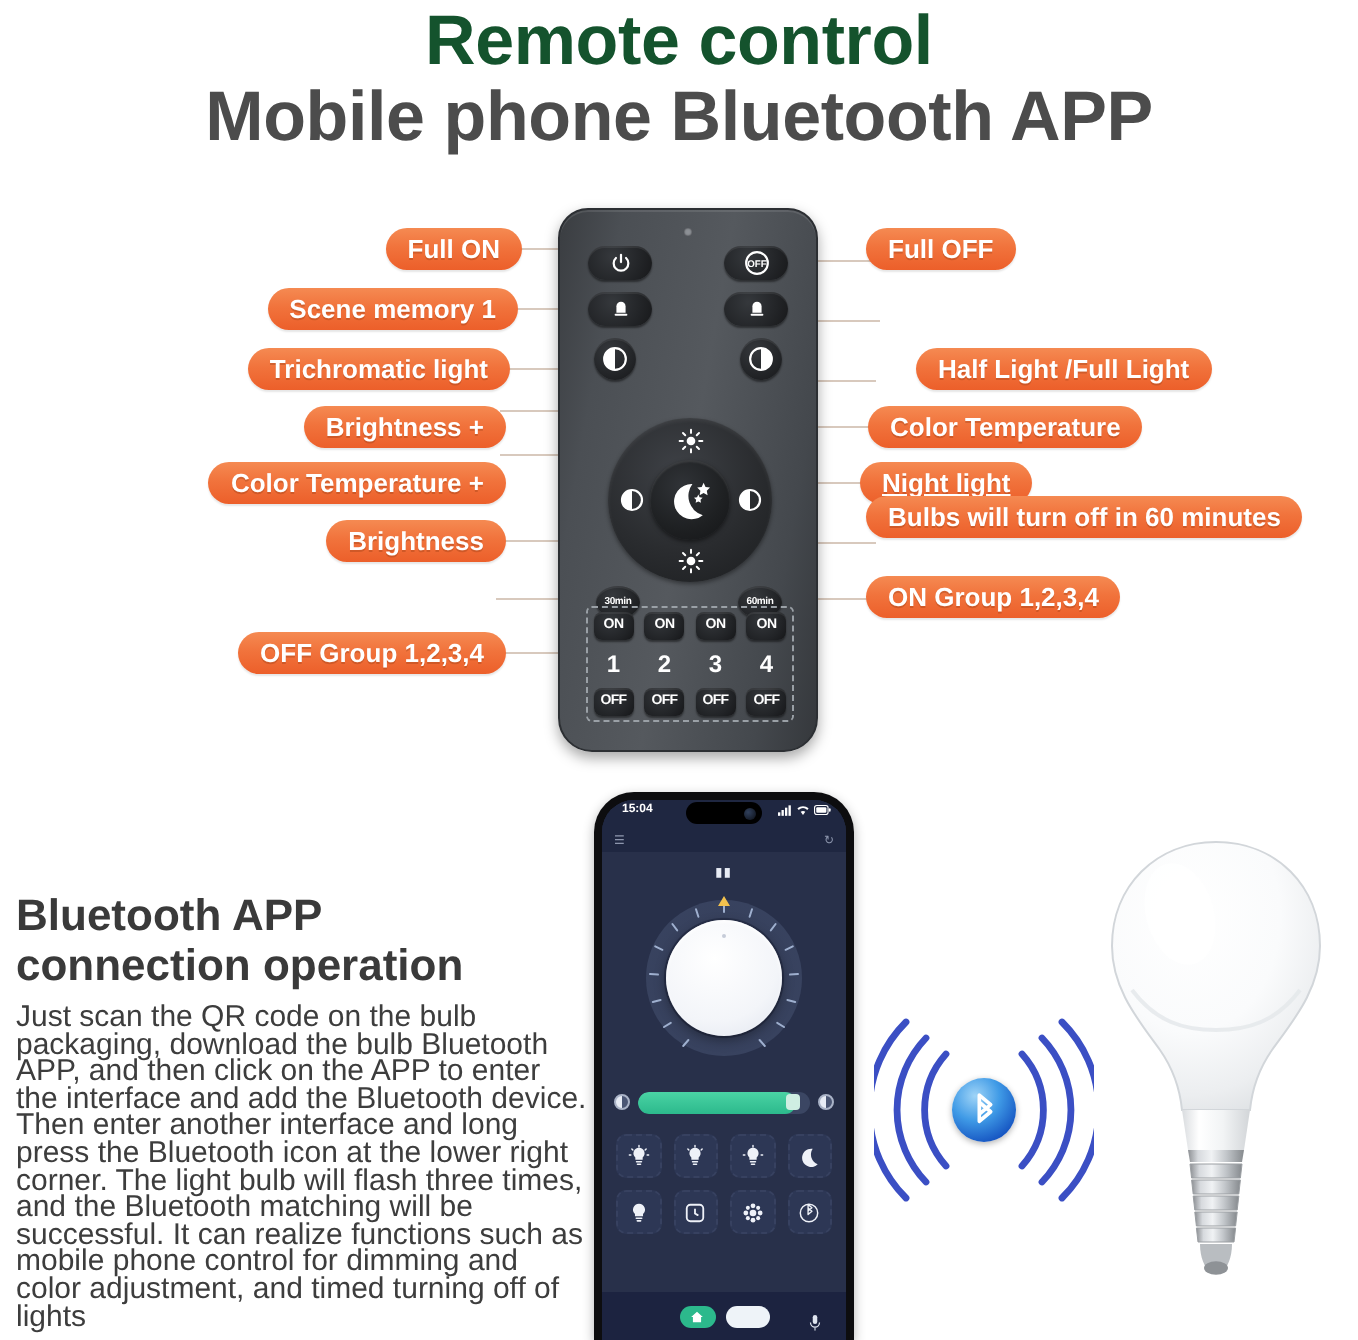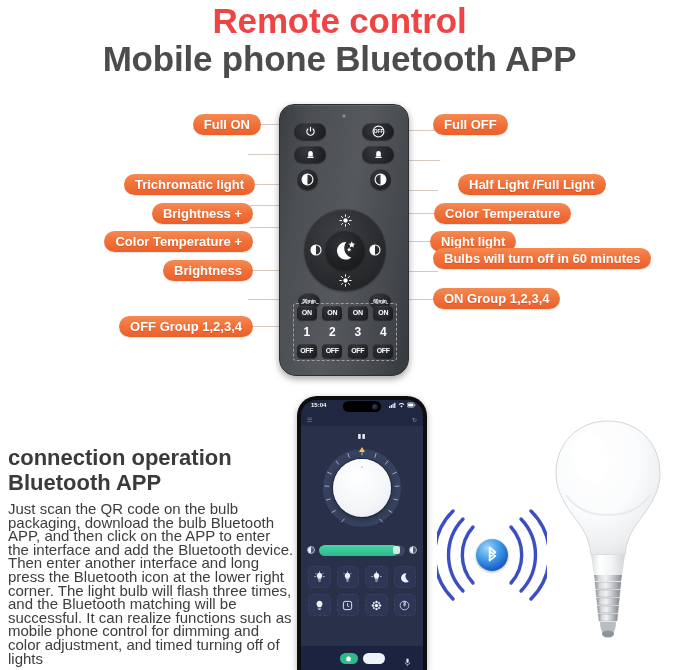--- a/index.html
+++ b/index.html
@@ -5,21 +5,21 @@
   html,body{margin:0;padding:0;}
   body{
     width:679px;height:670px;position:relative;overflow:hidden;
     background:#ffffff;
     font-family:"Liberation Sans", sans-serif;
   }
   .stage{position:absolute;left:0;top:0;width:679px;height:670px;}
 
   
   .title-block{position:absolute;left:0;top:0;width:679px;text-align:center;}
-  .title-l1{font-size:35px;font-weight:bold;color:#ef4444;line-height:38px;letter-spacing:-0.2px;}
+  .title-l1{font-size:35px;font-weight:bold;color:#14532d;line-height:38px;letter-spacing:-0.2px;}
   .title-l2{font-size:35px;font-weight:bold;color:#4c4c4c;line-height:38px;letter-spacing:-0.2px;}
 
   
   .pill{
     position:absolute;height:21px;line-height:21px;
     border-radius:11px;
     background:linear-gradient(180deg,#f58a52 0%,#f1733c 45%,#ec5f2a 100%);
     color:#ffffff;font-size:13px;font-weight:bold;
     padding:0 11px;white-space:nowrap;
     box-shadow:0 1px 1px rgba(0,0,0,0.10);
@@ -183,30 +183,31 @@
 
   <div class="lead" style="left:390px;top:130px;width:52px;"></div>
   <div class="lead" style="left:390px;top:160px;width:50px;"></div>
   <div class="lead" style="left:390px;top:190px;width:48px;"></div>
   <div class="lead" style="left:390px;top:213px;width:50px;"></div>
   <div class="lead" style="left:390px;top:241px;width:50px;"></div>
   <div class="lead" style="left:390px;top:271px;width:48px;"></div>
   <div class="lead" style="left:390px;top:299px;width:48px;"></div>
 
   <div class="pill left" style="right:418px;top:114px;"><span>Full ON</span></div>
+  <div class="pill left" style="right:420px;top:144px;"><span>Scene memory 1</span></div>
   <div class="pill left" style="right:426px;top:203px;"><span>Brightness +</span></div>
   <div class="pill left" style="right:424px;top:174px;"><span>Trichromatic light</span></div>
   <div class="pill left" style="right:426px;top:231px;"><span>Color Temperature +</span></div>
   <div class="pill left" style="right:426px;top:260px;"><span>Brightness</span></div>
   <div class="pill left" style="right:426px;top:316px;"><span>OFF Group 1,2,3,4</span></div>
 
   <div class="pill right" style="left:433px;top:114px;"><span>Full OFF</span></div>
   <div class="pill right" style="left:458px;top:174px;"><span>Half Light /Full Light</span></div>
   <div class="pill right" style="left:434px;top:203px;"><span>Color Temperature</span></div>
-  <div class="pill right" style="left:430px;top:231px;"><span>Night light</span></div>
+  <div class="pill right" style="left:430px;top:231px;text-decoration:underline;"><span>Night light</span></div>
   <div class="pill right" style="left:433px;top:248px;"><span>Bulbs will turn off in 60 minutes</span></div>
   <div class="pill right" style="left:433px;top:288px;"><span>ON Group 1,2,3,4</span></div>
 
   <div class="remote">
     <div class="ir-led"></div>
 
     <div class="btn oval" style="left:14px;top:18px;width:32px;height:17px;">
       <svg width="11" height="11" viewBox="0 0 24 24" fill="none" stroke="#fff" stroke-width="2.4" stroke-linecap="round">
         <path d="M12 3 v8"></path>
           <path d="M6.5 6.5 a8 8 0 1 0 11 0"></path>
@@ -308,22 +309,22 @@
       </div>
       <div class="grp-col">
         <div class="grp-key">ON</div>
         <div class="grp-num">4</div>
         <div class="grp-key">OFF</div>
       </div>
     </div>
   </div>
 
   <div class="bt-head">
+    <div>Bluetooth APP</div>
     <div>connection operation</div>
-    <div>Bluetooth APP</div>
   </div>
   <div class="bt-body">Just scan the QR code on the bulb packaging, download the bulb Bluetooth APP, and then click on the APP to enter the interface and add the Bluetooth device. Then enter another interface and long press the Bluetooth icon at the lower right corner. The light bulb will flash three times, and the Bluetooth matching will be successful. It can realize functions such as mobile phone control for dimming and color adjustment, and timed turning off of lights</div>
 
   <div class="phone">
     <div class="screen">
 
       <div class="statusbar">
         <div class="sb-time">15:04</div>
         <div class="island">
           <div class="island-cam"></div>

